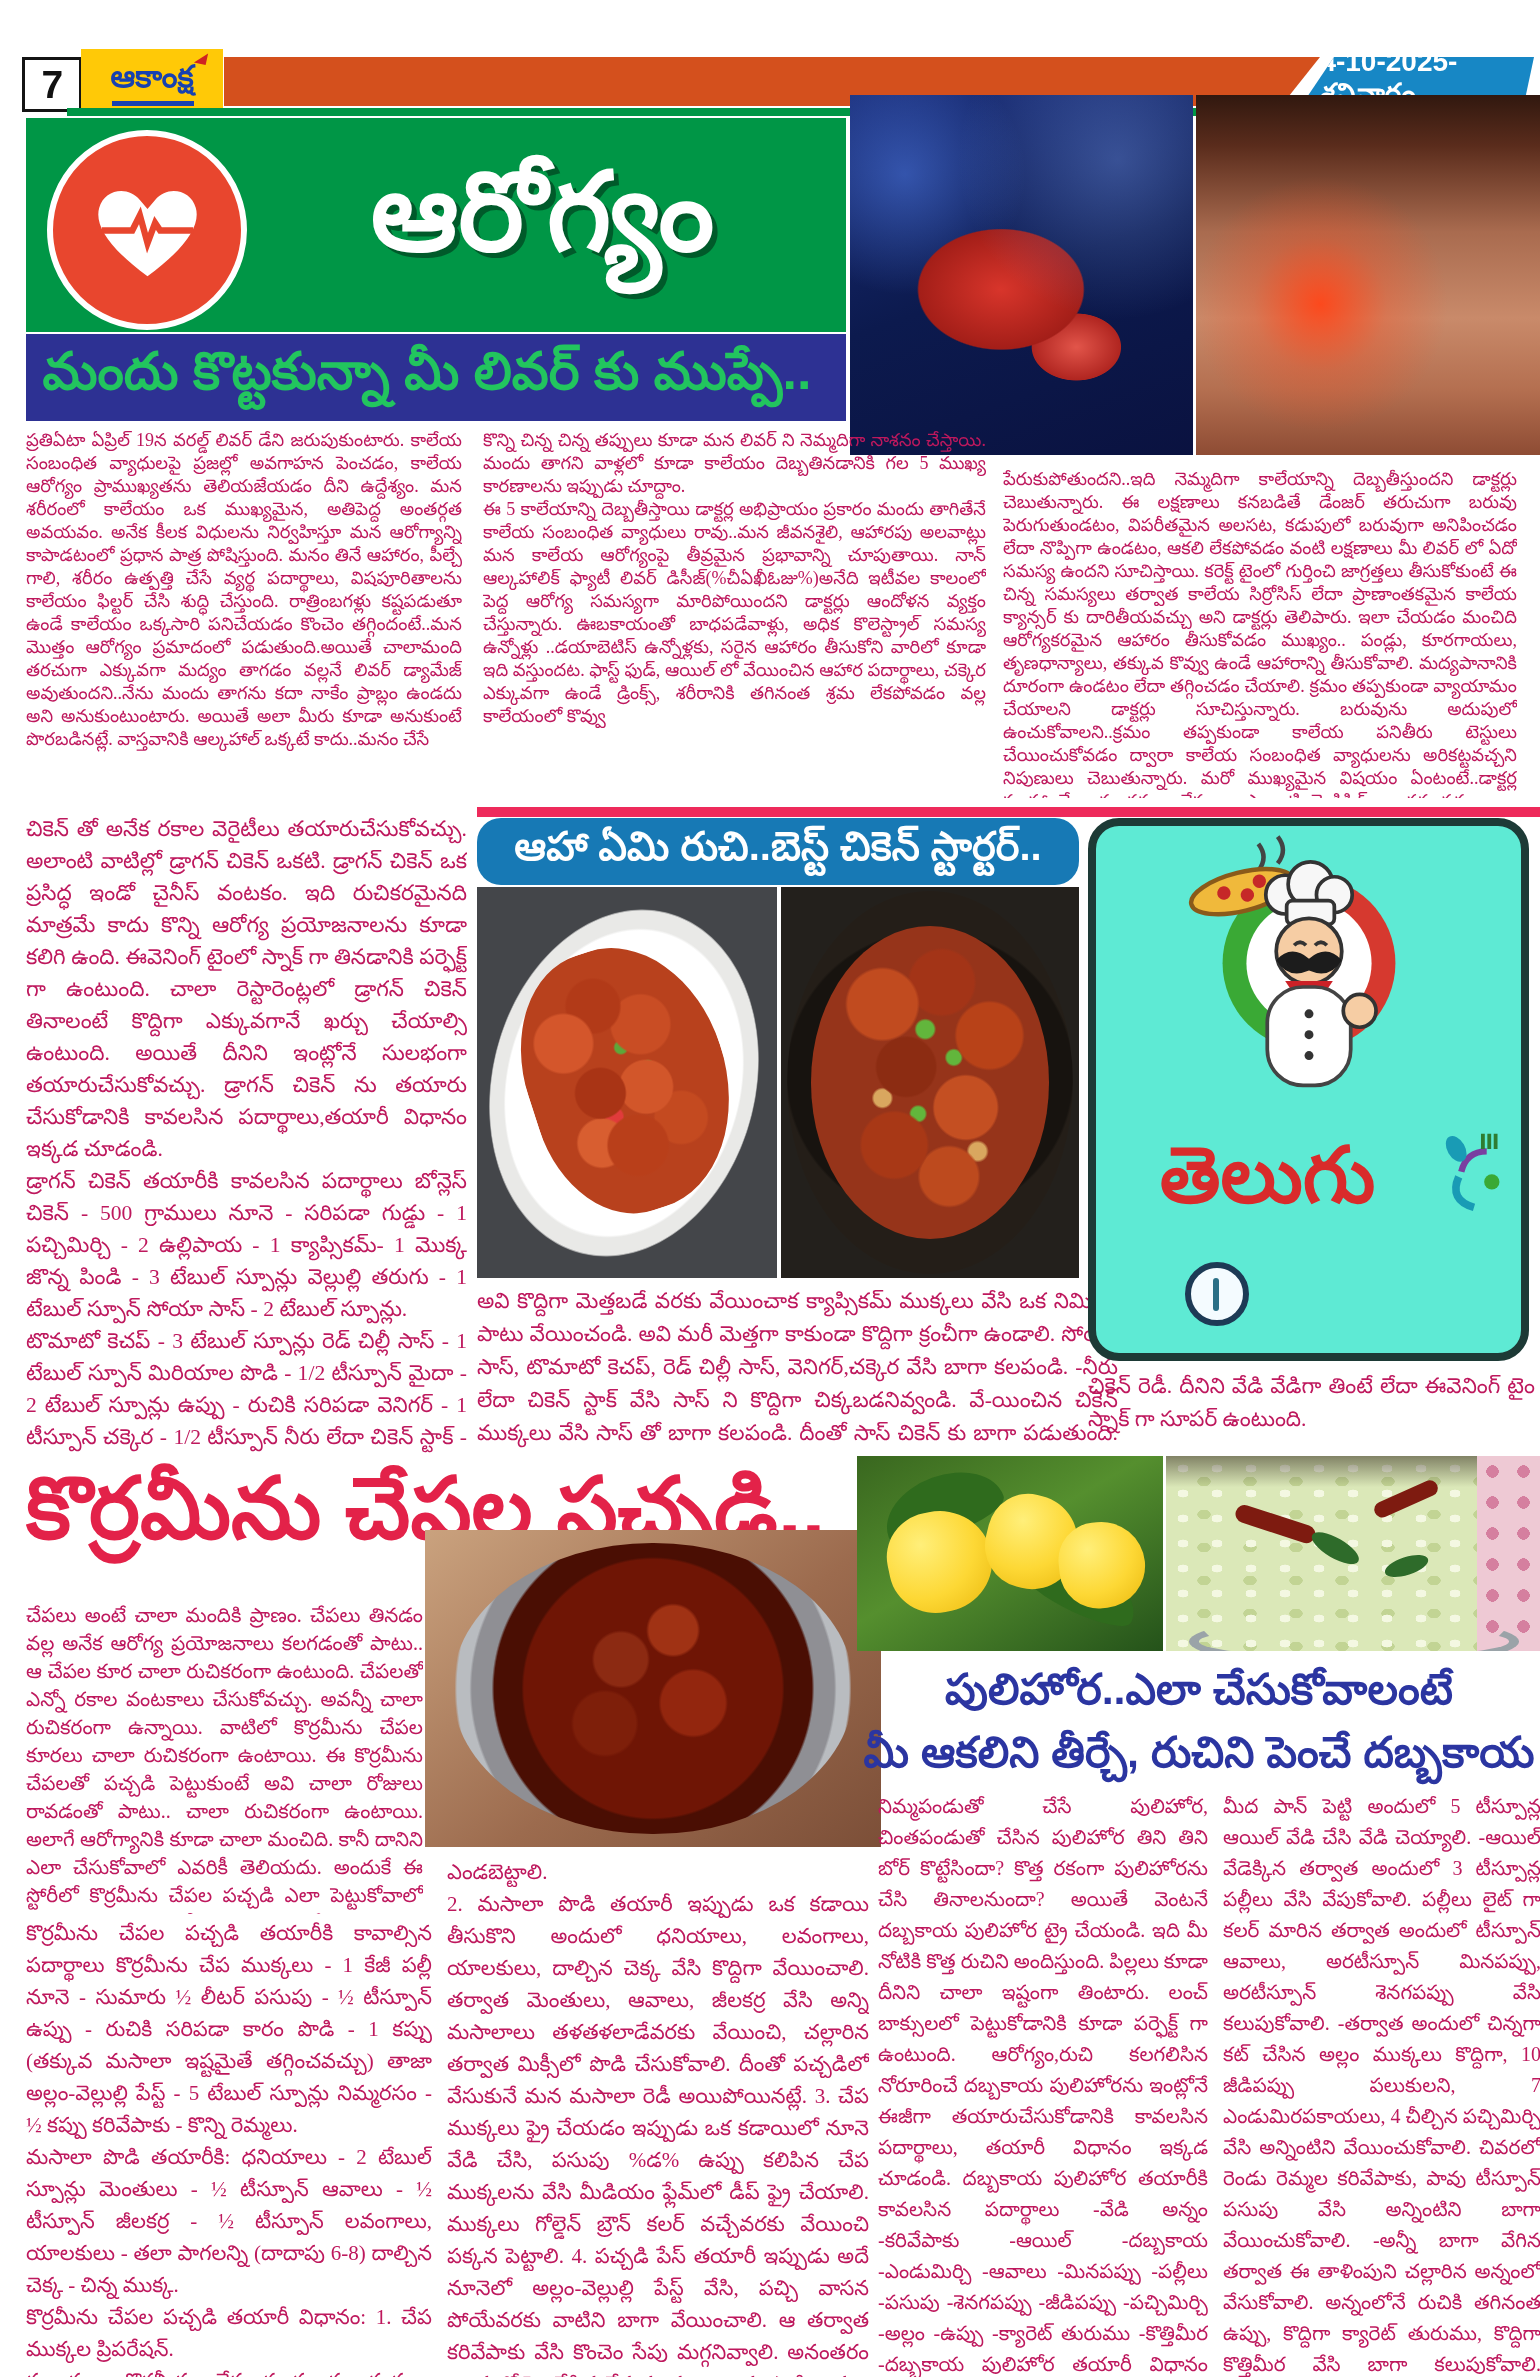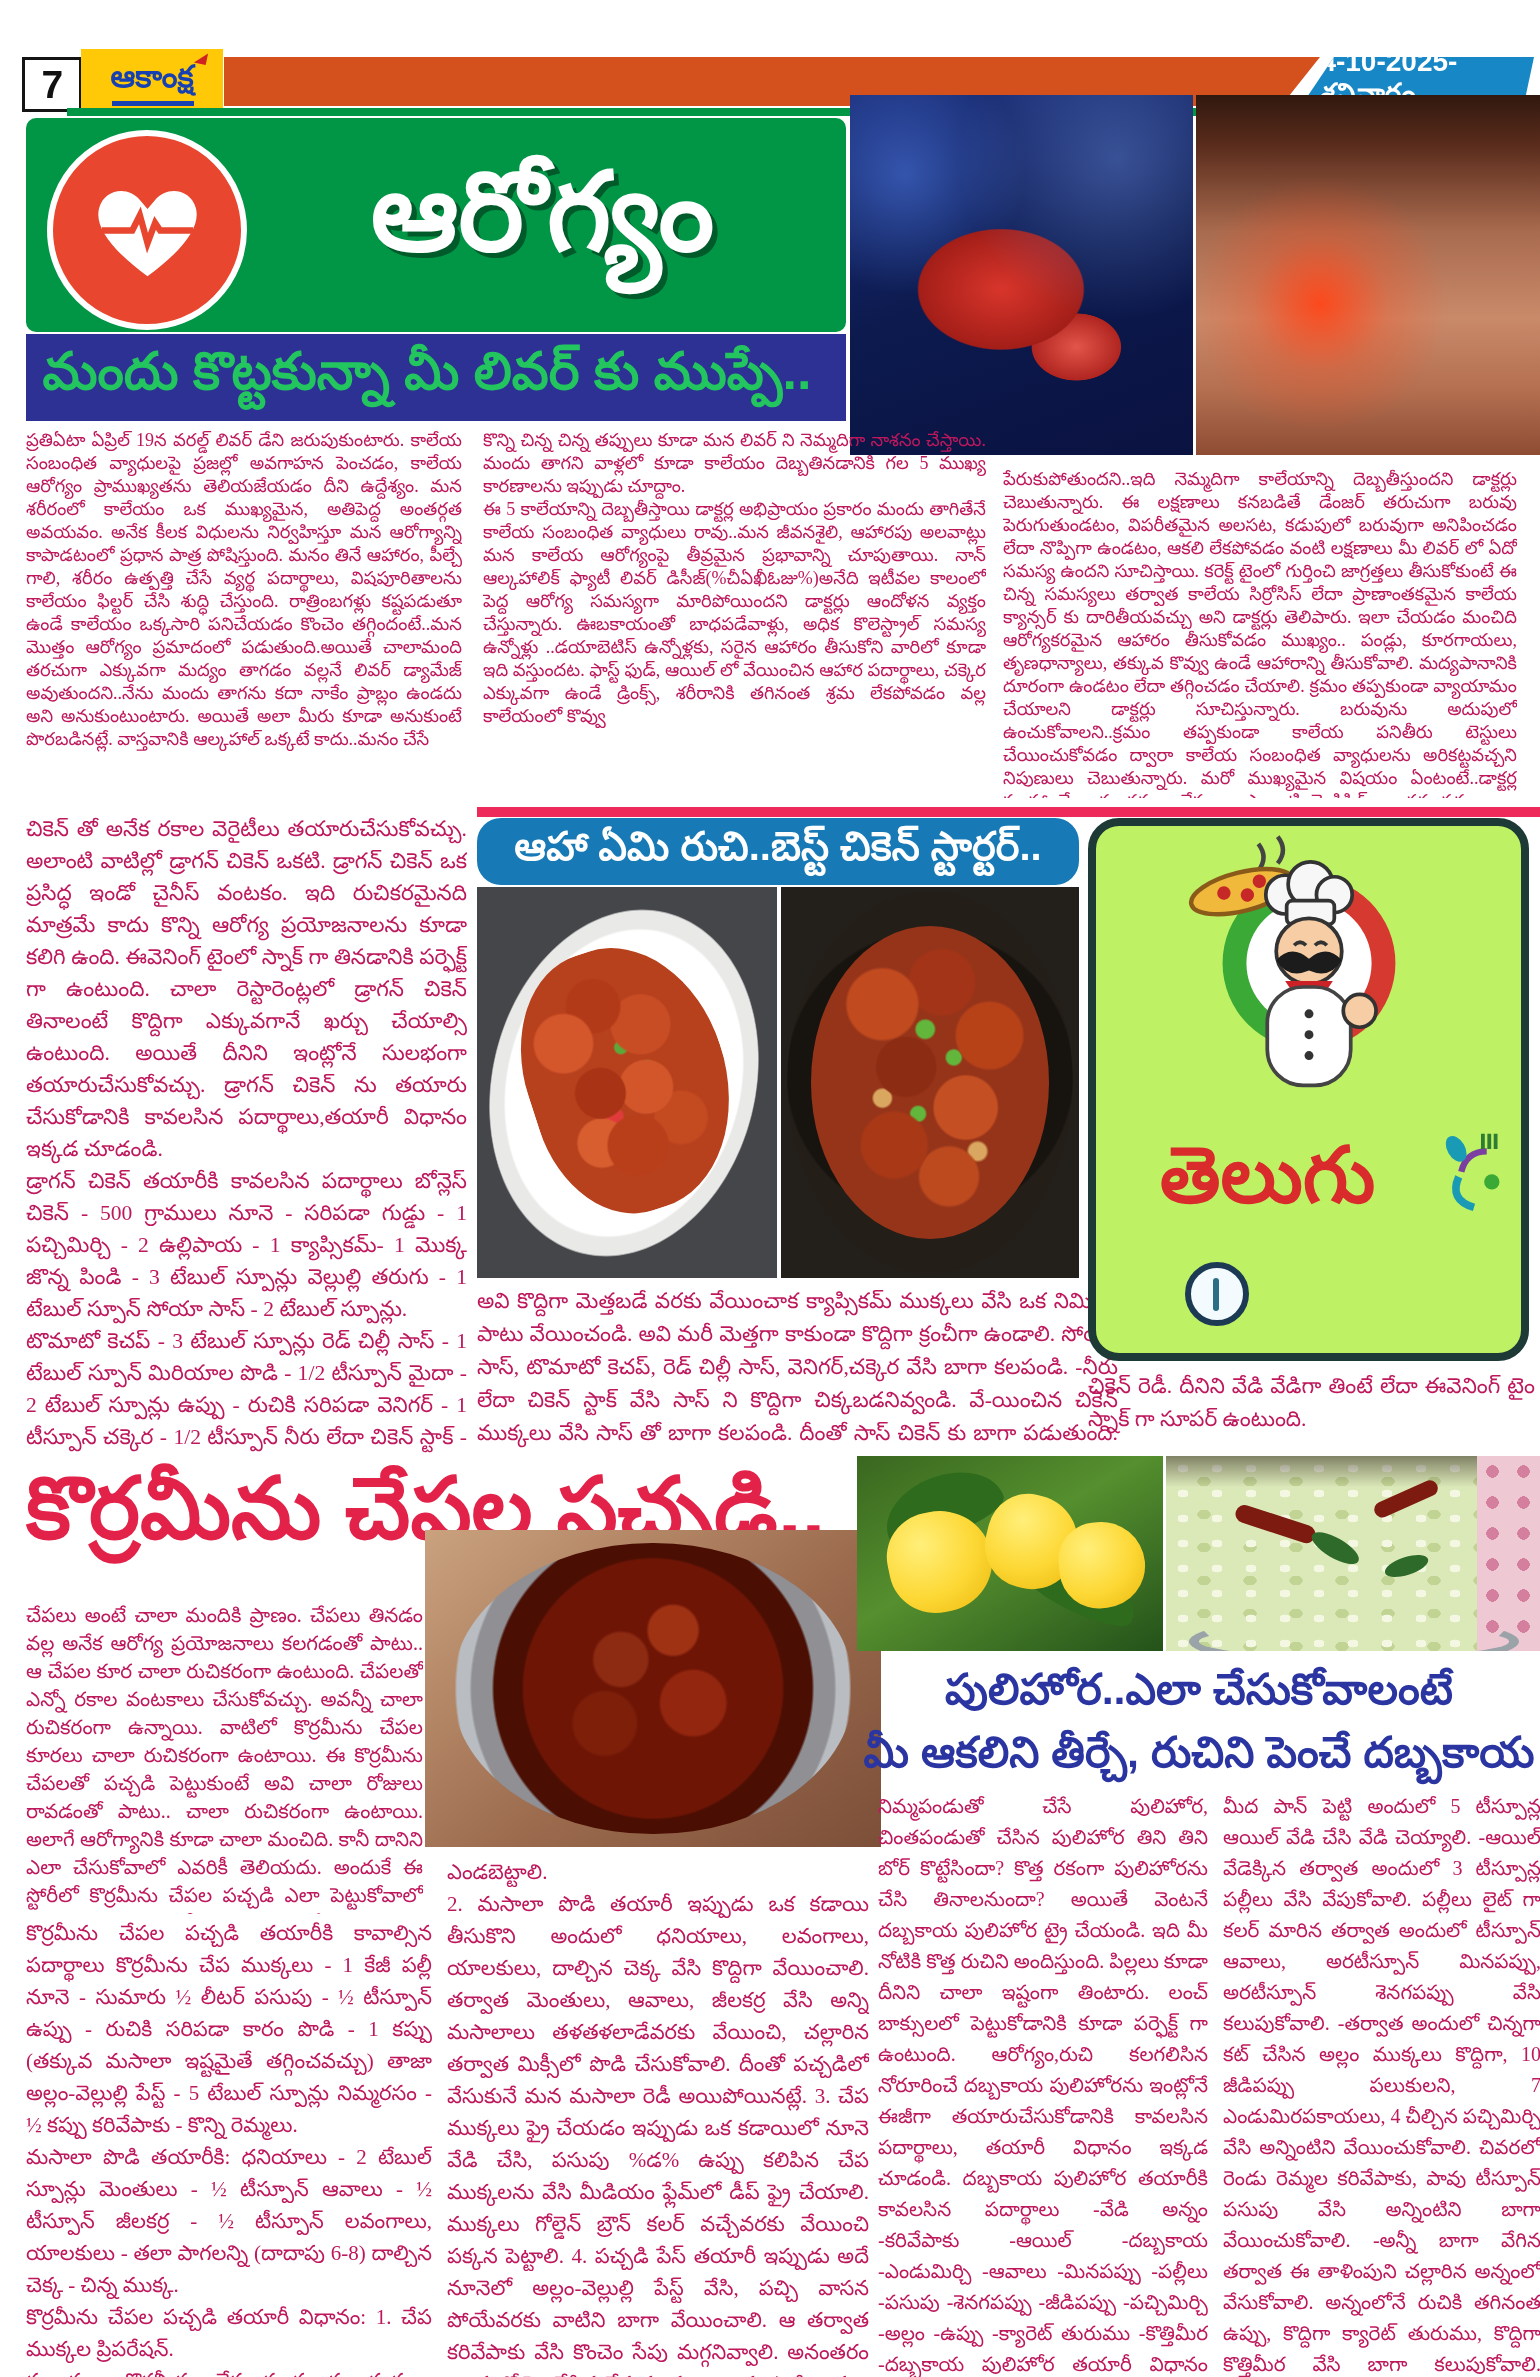--- a/index.html
+++ b/index.html
@@ -19,21 +19,21 @@
   .brandbar{left:112px;top:101px;width:82px;height:5.2px;background:#1741b0;}
   .orangebar{left:224px;top:57px;width:1096px;height:49px;background:#d4501d;
              clip-path:polygon(0 0,100% 0,calc(100% - 39px) 100%,0 100%);}
   .dateribbon{left:1301px;top:57px;width:233px;height:49px;background:#1787c5;
               clip-path:polygon(33px 0,100% 0,calc(100% - 10.4px) 100%,0 100%);
               display:flex;align-items:center;justify-content:center;}
   .datetext{font-family:"Liberation Sans",sans-serif;font-weight:bold;font-size:28px;color:#fff;padding-left:19.4px;}
   .greenstrip{left:67px;top:108px;width:1474px;height:8.2px;background:#009646;}
 
   
-  .banner{left:26px;top:118px;width:820px;height:214px;background:#009646;border-radius:10px;}
+  .banner{left:26px;top:118px;width:820px;height:214px;background:#009646;}
   .heartbadge{left:21px;top:12px;width:188px;height:188px;background:#e8462e;border:6.7px solid #ffffff;
               border-radius:50%;display:flex;align-items:center;justify-content:center;}
   .heartbadge svg{width:127px;height:127px;}
   .bannertitle{left:220px;top:0;width:593px;height:214px;display:flex;align-items:center;justify-content:center;
                font-family:"Liberation Sans",sans-serif;font-weight:bold;font-size:110px;color:#ffffff;
                text-shadow:5.2px 5.2px 0 rgba(0,0,0,0.4);}
 
   
   .liverhead{left:26px;top:334px;width:820px;height:87px;background:#2d3193;display:flex;align-items:center;
              font-family:"Liberation Sans",sans-serif;font-weight:bold;font-size:52px;color:#22c55e;
@@ -134,21 +134,21 @@
     background-size:100% 100%,34px 25px,46px 33px;
     background-position:0 0,0 0,15px 9px;}
   .chili{position:absolute;background:#7e1b10;border-radius:9px;}
   .cleaf{position:absolute;background:#2e6b2a;border-radius:50%;}
   .cloth{position:absolute;right:0;top:0;width:17%;height:100%;background:#eec9d4;
     background-image:radial-gradient(#d57f9f 28%, rgba(0,0,0,0) 29%);background-size:31px 31px;}
   .bowlrim{position:absolute;left:6%;bottom:-8%;width:88%;height:26%;border-radius:50%;
     border:10.4px solid #9aa3a8;border-top-color:rgba(0,0,0,0);box-sizing:border-box;}
 
   
-  .vcard{left:1088px;top:818px;width:441px;height:543px;background:#bef264;border:8.2px solid #1d3a36;
+  .vcard{left:1088px;top:818px;width:441px;height:543px;background:#5eead4;border:8.2px solid #1d3a36;
          border-radius:31px;box-sizing:border-box;}
   .chefart{position:absolute;left:50%;top:6px;transform:translateX(-50%);width:298px;height:313px;}
   .vline1{position:absolute;left:7.5px;top:304px;width:328px;text-align:center;
           font-family:"Liberation Sans",sans-serif;font-weight:bold;font-size:78px;color:#d92b2b;}
   .vline2{position:absolute;left:0;top:409px;width:100%;text-align:center;
           font-family:"Liberation Sans",sans-serif;font-weight:bold;font-size:78px;color:#d92b2b;}
   .swirlicon{position:absolute;left:337px;top:300px;width:82px;height:89px;}
   .ringicon{position:absolute;left:89px;top:436px;width:64px;height:64px;border-radius:50%;
             border:6.7px solid #1d3a55;background:#f4fbff;box-sizing:border-box;}
   .ringicon:after{content:"";position:absolute;left:22.4px;top:10.4px;width:6px;height:33px;background:#2a6f86;border-radius:3px;}

